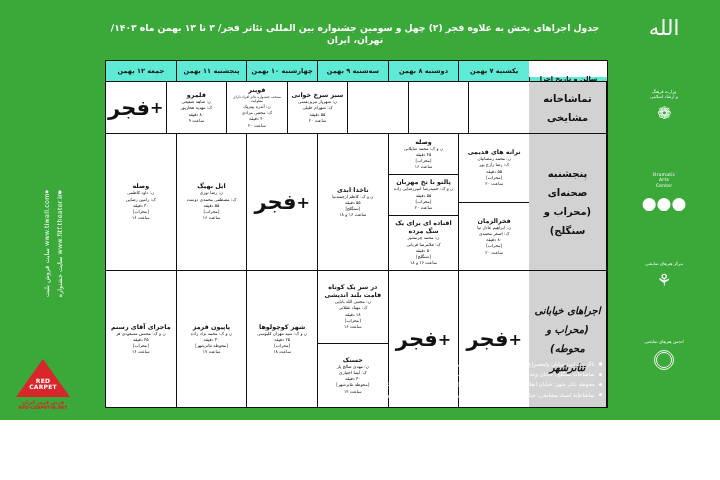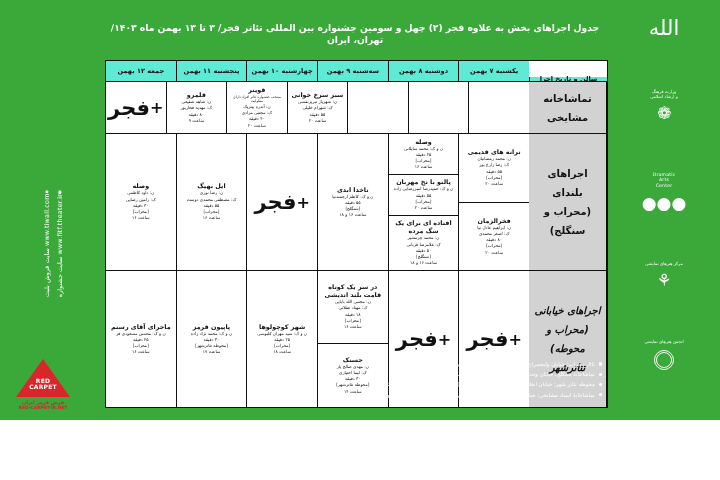--- a/index.html
+++ b/index.html
@@ -371,21 +371,21 @@
           </div>
           <div class="daycol first">
             <div class="fajr">
               <span class="plus">+</span>
               <span>فجر</span>
             </div>
           </div>
         </div>
         <div class="brow r2">
           <div class="rowlabel" style="order: 0;">
-            <div>اجراهای بلند‌ای</div>
+            <div>پنجشنبه صحنه‌ای</div>
             <div>(محراب و سنگلج)</div>
           </div>
           <div class="daycol">
             <div class="ev">
               <div class="ev-title">ترانه های قدیمی</div>
               <div class="ev-line">ن: محمد رمضانیان</div>
               <div class="ev-line">ک: رضا زارع پور</div>
               <div class="ev-line">۵۵ دقیقه</div>
               <div class="ev-line">[محراب]</div>
               <div class="ev-line">ساعت ۲۰</div>

